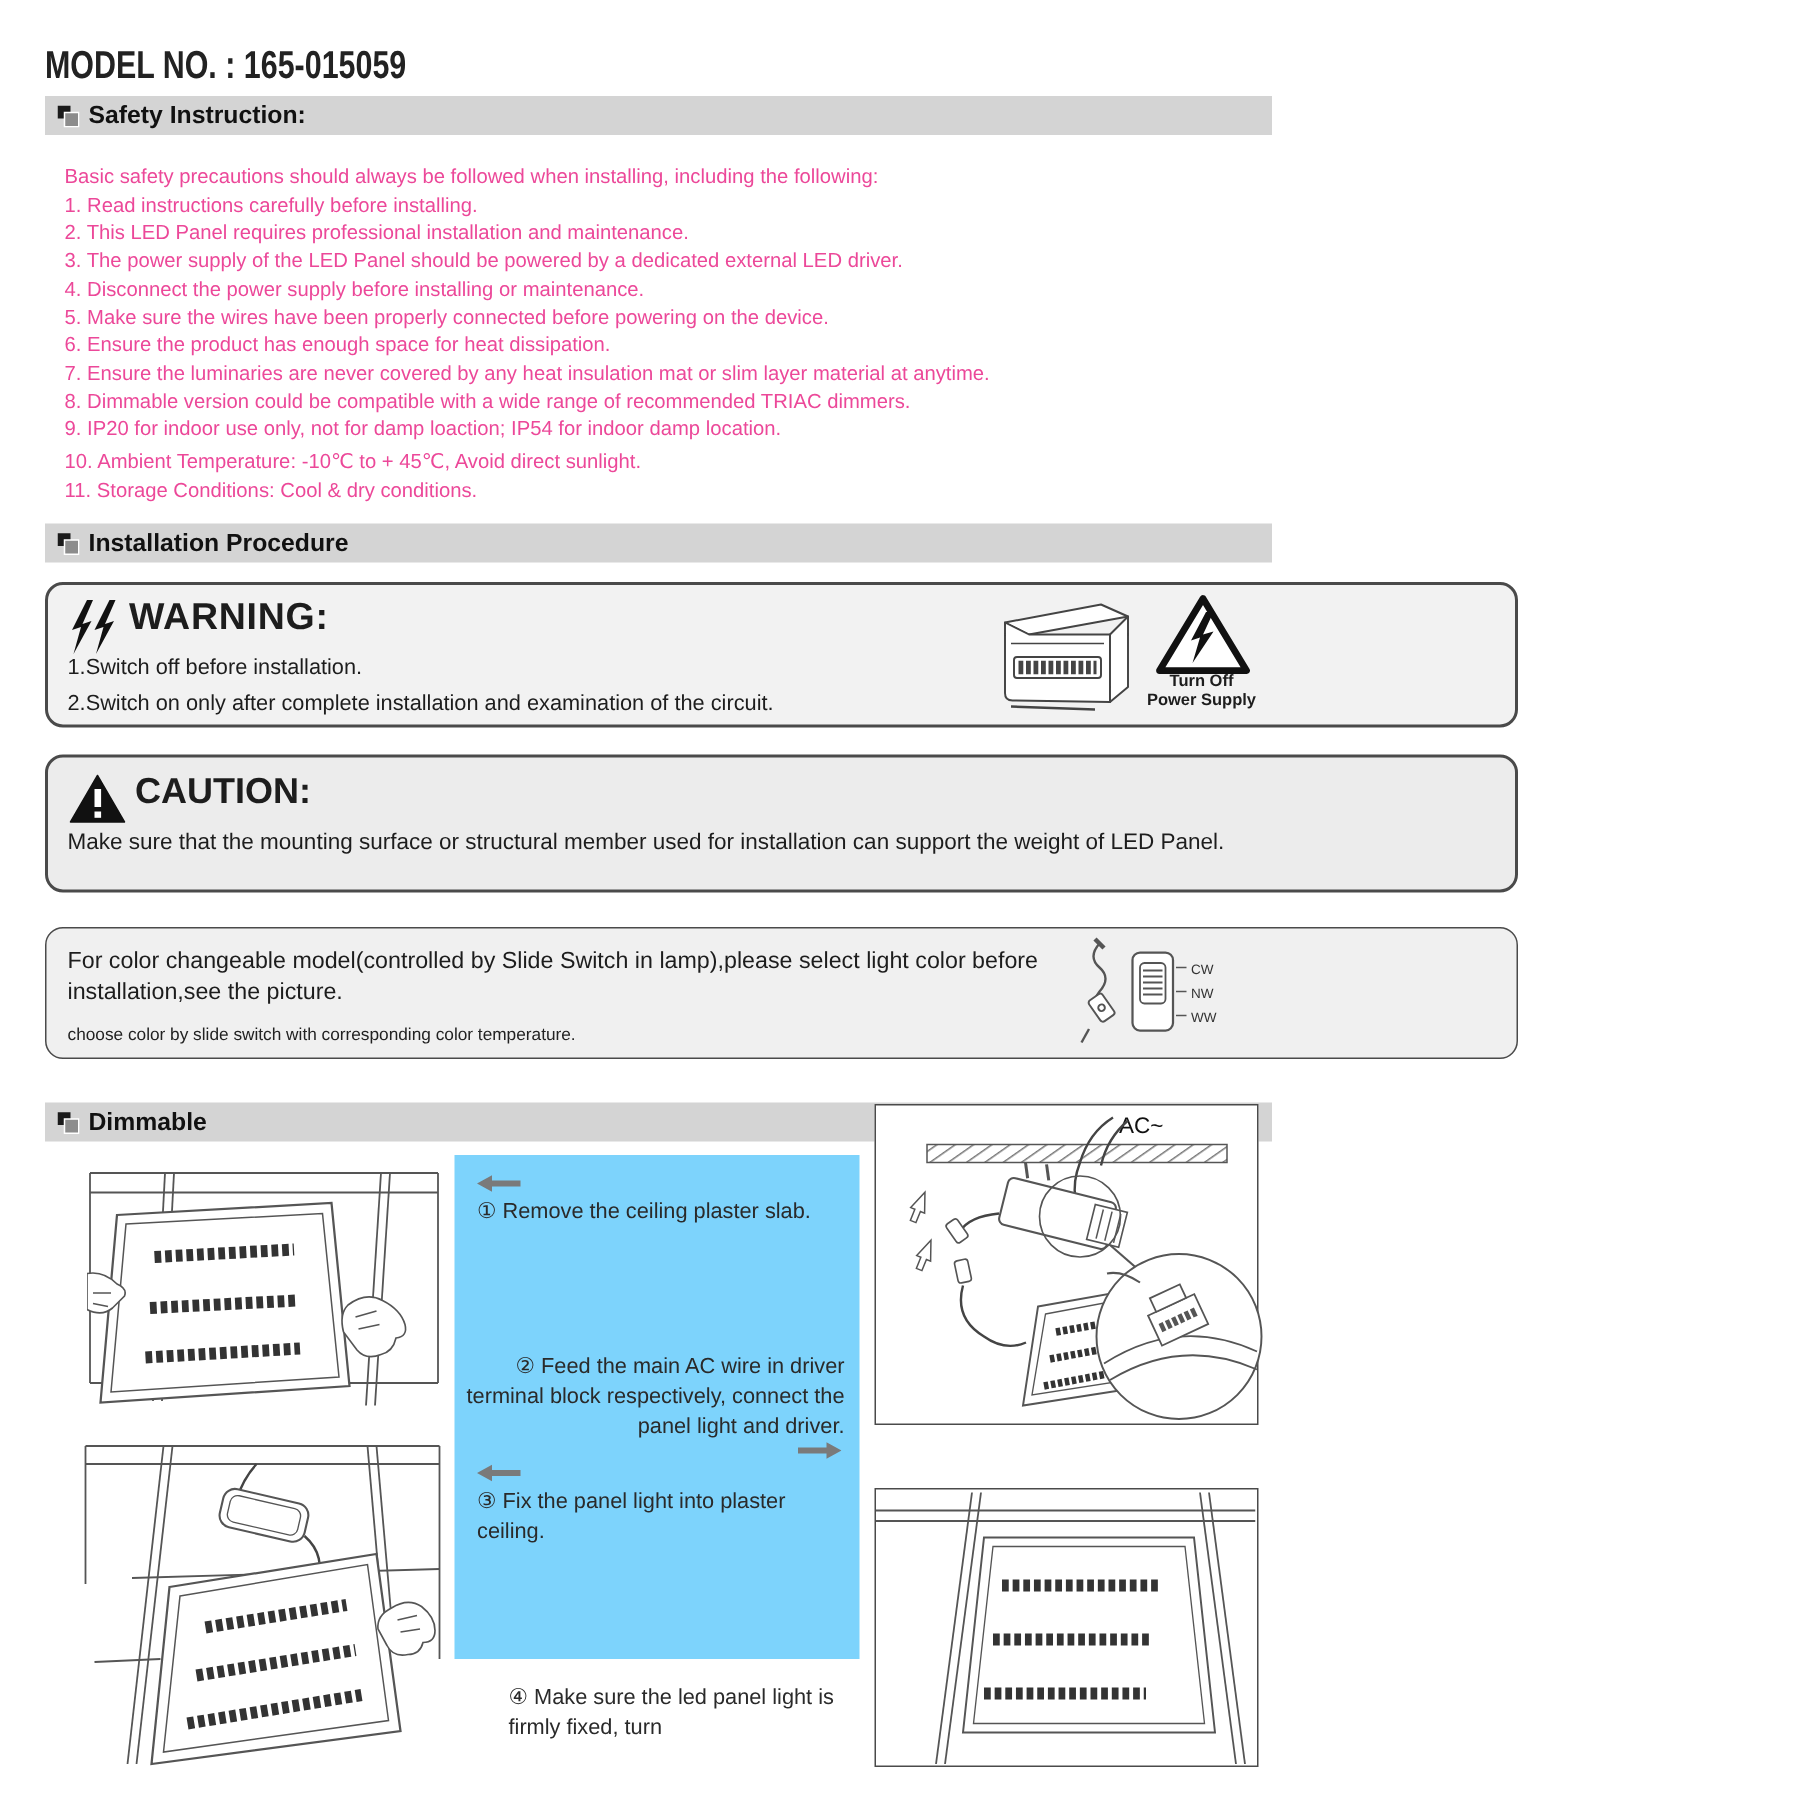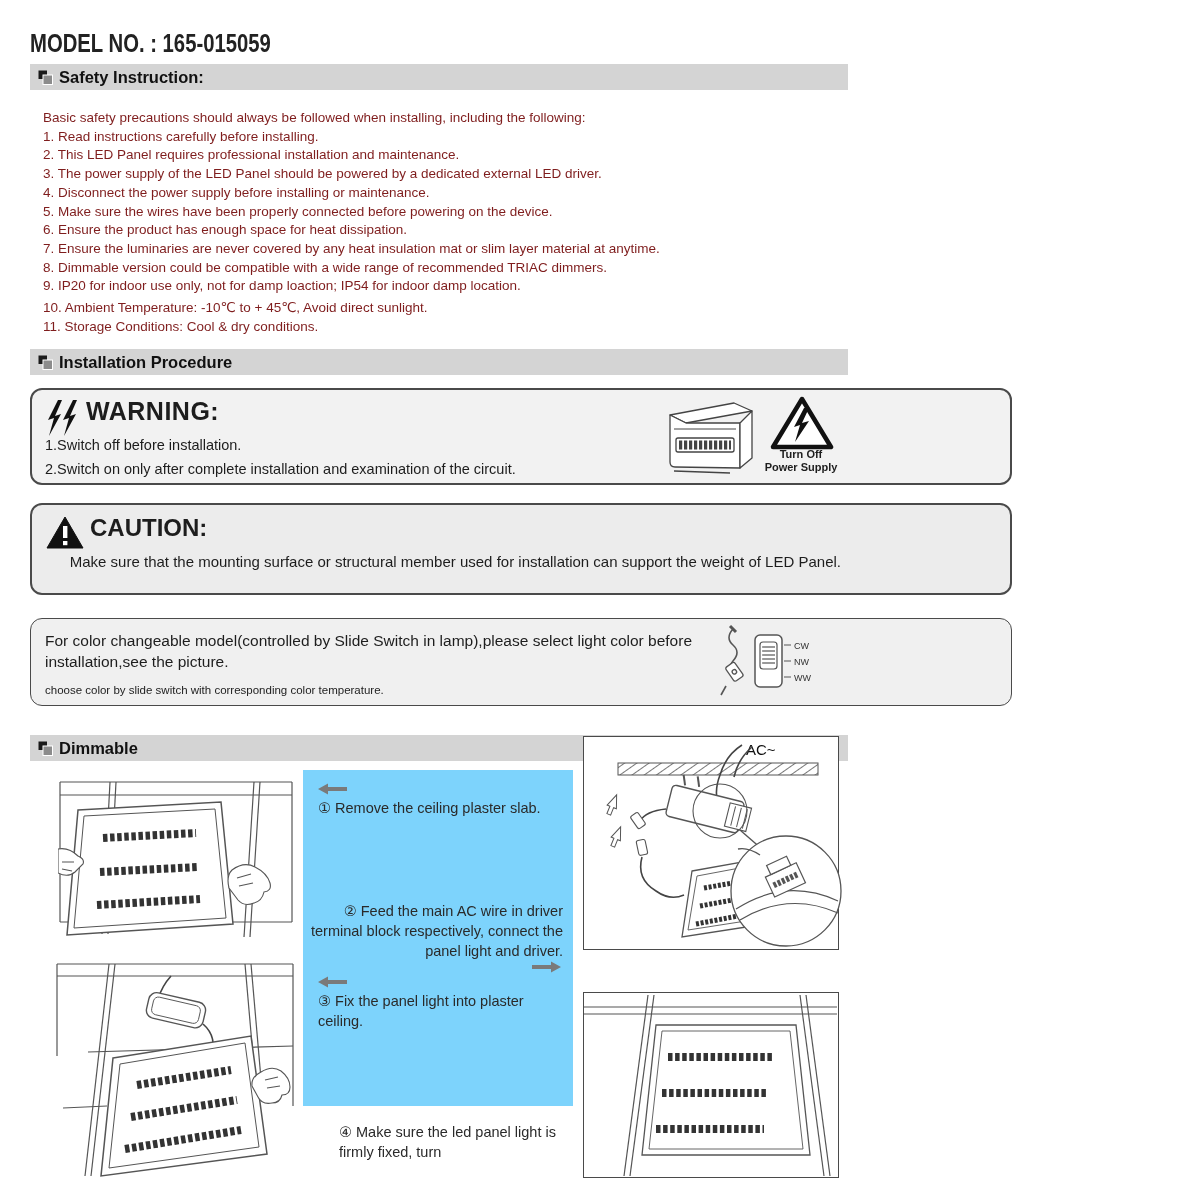--- a/index.html
+++ b/index.html
@@ -10,27 +10,27 @@
            transform:scaleX(0.78); transform-origin:left center; letter-spacing:0px; color:#222; }
 
   .section-bar { position:absolute; left:30px; width:818px; height:26px; background:#d4d4d4;
                  display:flex; align-items:center; padding-left:8px; }
   .section-bar .bar-label { font-size:16.5px; font-weight:700; margin-left:6px; color:#111; }
   #bar-safety { top:64px; }
   #bar-install { top:349px; }
   #bar-recessed { top:735px; }
 
   .safety-body { position:absolute; left:43px; top:109px; width:800px;
-                 font-size:13.5px; line-height:18.7px; color:#7f1d1d; }
+                 font-size:13.5px; line-height:18.7px; color:#ec4899; }
   .safety-body .gap { margin-top:3px; }
 
   .alert-box { position:absolute; left:30px; width:982px; border:2px solid #4a4a4a;
                border-radius:12px; background:#efefef; }
   #warning-box { top:388px; height:97px; background:#f2f2f2; }
-  #caution-box { top:503px; height:92px; background:#ececec;text-align:right; }
+  #caution-box { top:503px; height:92px; background:#ececec; }
   #color-box   { top:618px; height:88px; background:#f0f0f0; border-width:1.5px; }
 
   .warning-title { position:absolute; left:54px; top:7px; font-size:25px; font-weight:700; letter-spacing:0.5px; }
   .warning-lines { position:absolute; left:13px; top:44px; font-size:14.5px; line-height:23.5px; }
   .bolt-icon { position:absolute; left:14px; top:9px; }
   .breaker-icon { position:absolute; left:628px; top:8px; }
   .warn-triangle-icon { position:absolute; left:738px; top:6px; }
   .warn-caption { position:absolute; left:716px; top:58px; width:106px; text-align:center;
                   font-size:11px; font-weight:700; line-height:12.5px; }
 

